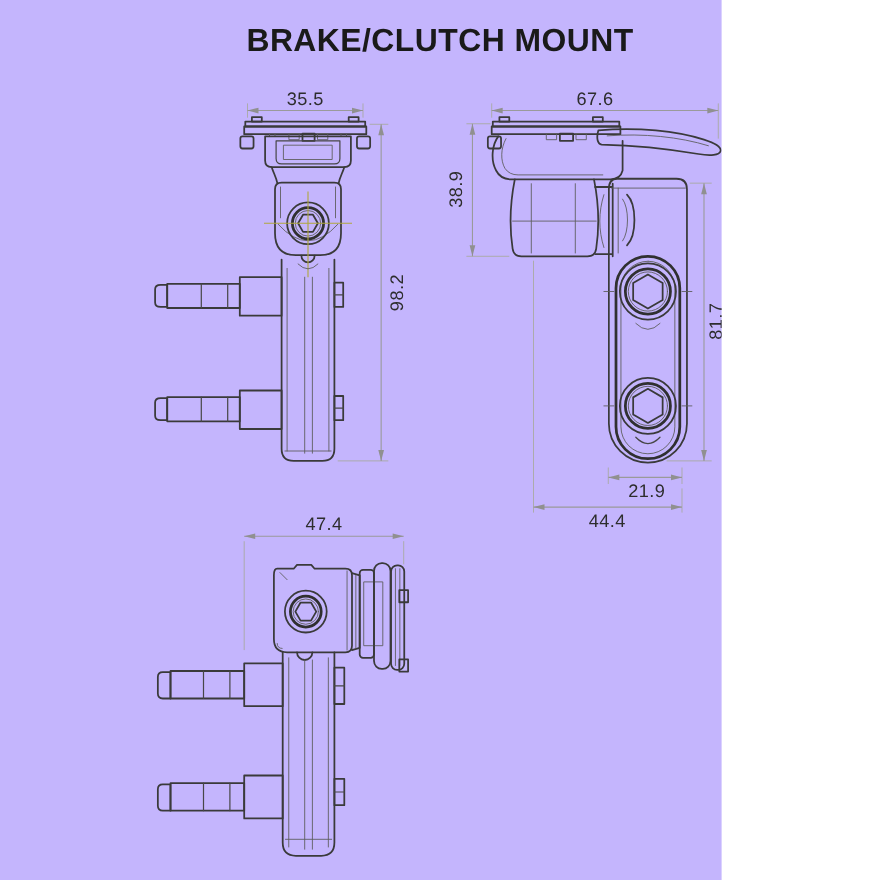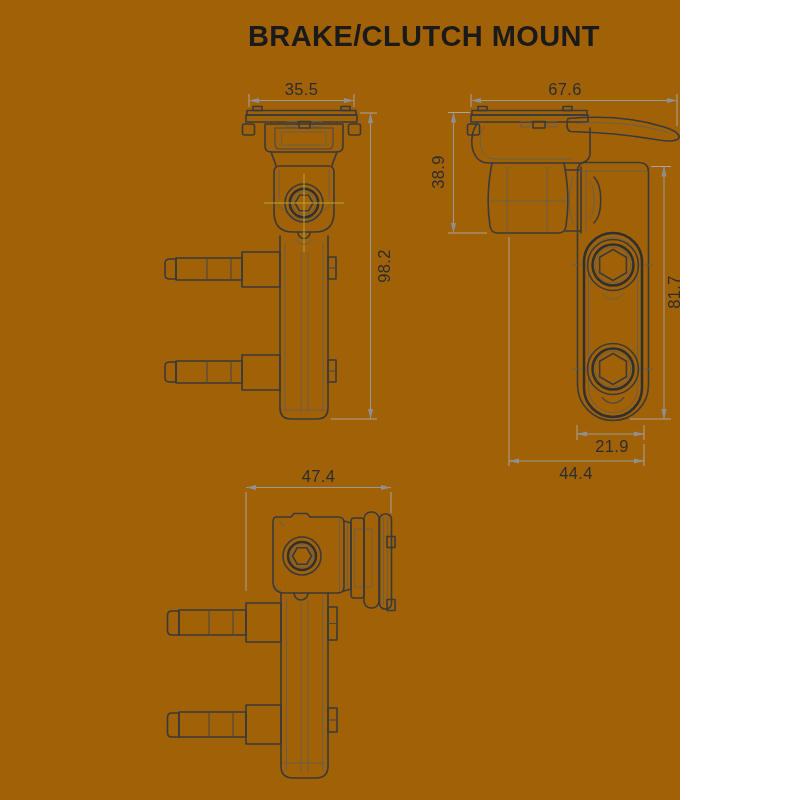--- a/index.html
+++ b/index.html
@@ -1,17 +1,17 @@
 <!DOCTYPE html>
 <html><head>
 <meta charset="utf-8">
 <style>
   html,body{margin:0;padding:0;background:#ffffff;}
-  .page{position:relative;width:656px;height:800px;background:#a16207;overflow:hidden;
-        font-family:"Liberation Sans",sans-serif;padding-left:24px;}
+  .page{position:relative;width:656px;height:800px;background:#c4b5fd;overflow:hidden;
+        font-family:"Liberation Sans",sans-serif;}
   svg{display:block;}
   
   .o  {fill:none;stroke:#3a3a3a;stroke-width:1.6;stroke-linecap:round;stroke-linejoin:round;}
   .m  {fill:none;stroke:#474747;stroke-width:1.1;stroke-linecap:round;stroke-linejoin:round;}
   .t  {fill:none;stroke:#5d5d5d;stroke-width:0.8;stroke-linecap:round;stroke-linejoin:round;}
   .tk {fill:none;stroke:#303030;stroke-width:2.5;stroke-linecap:round;stroke-linejoin:round;}
   
   .cl {fill:none;stroke:#b0a73c;stroke-width:1;}
   
   .e  {fill:none;stroke:#ababab;stroke-width:0.9;}

